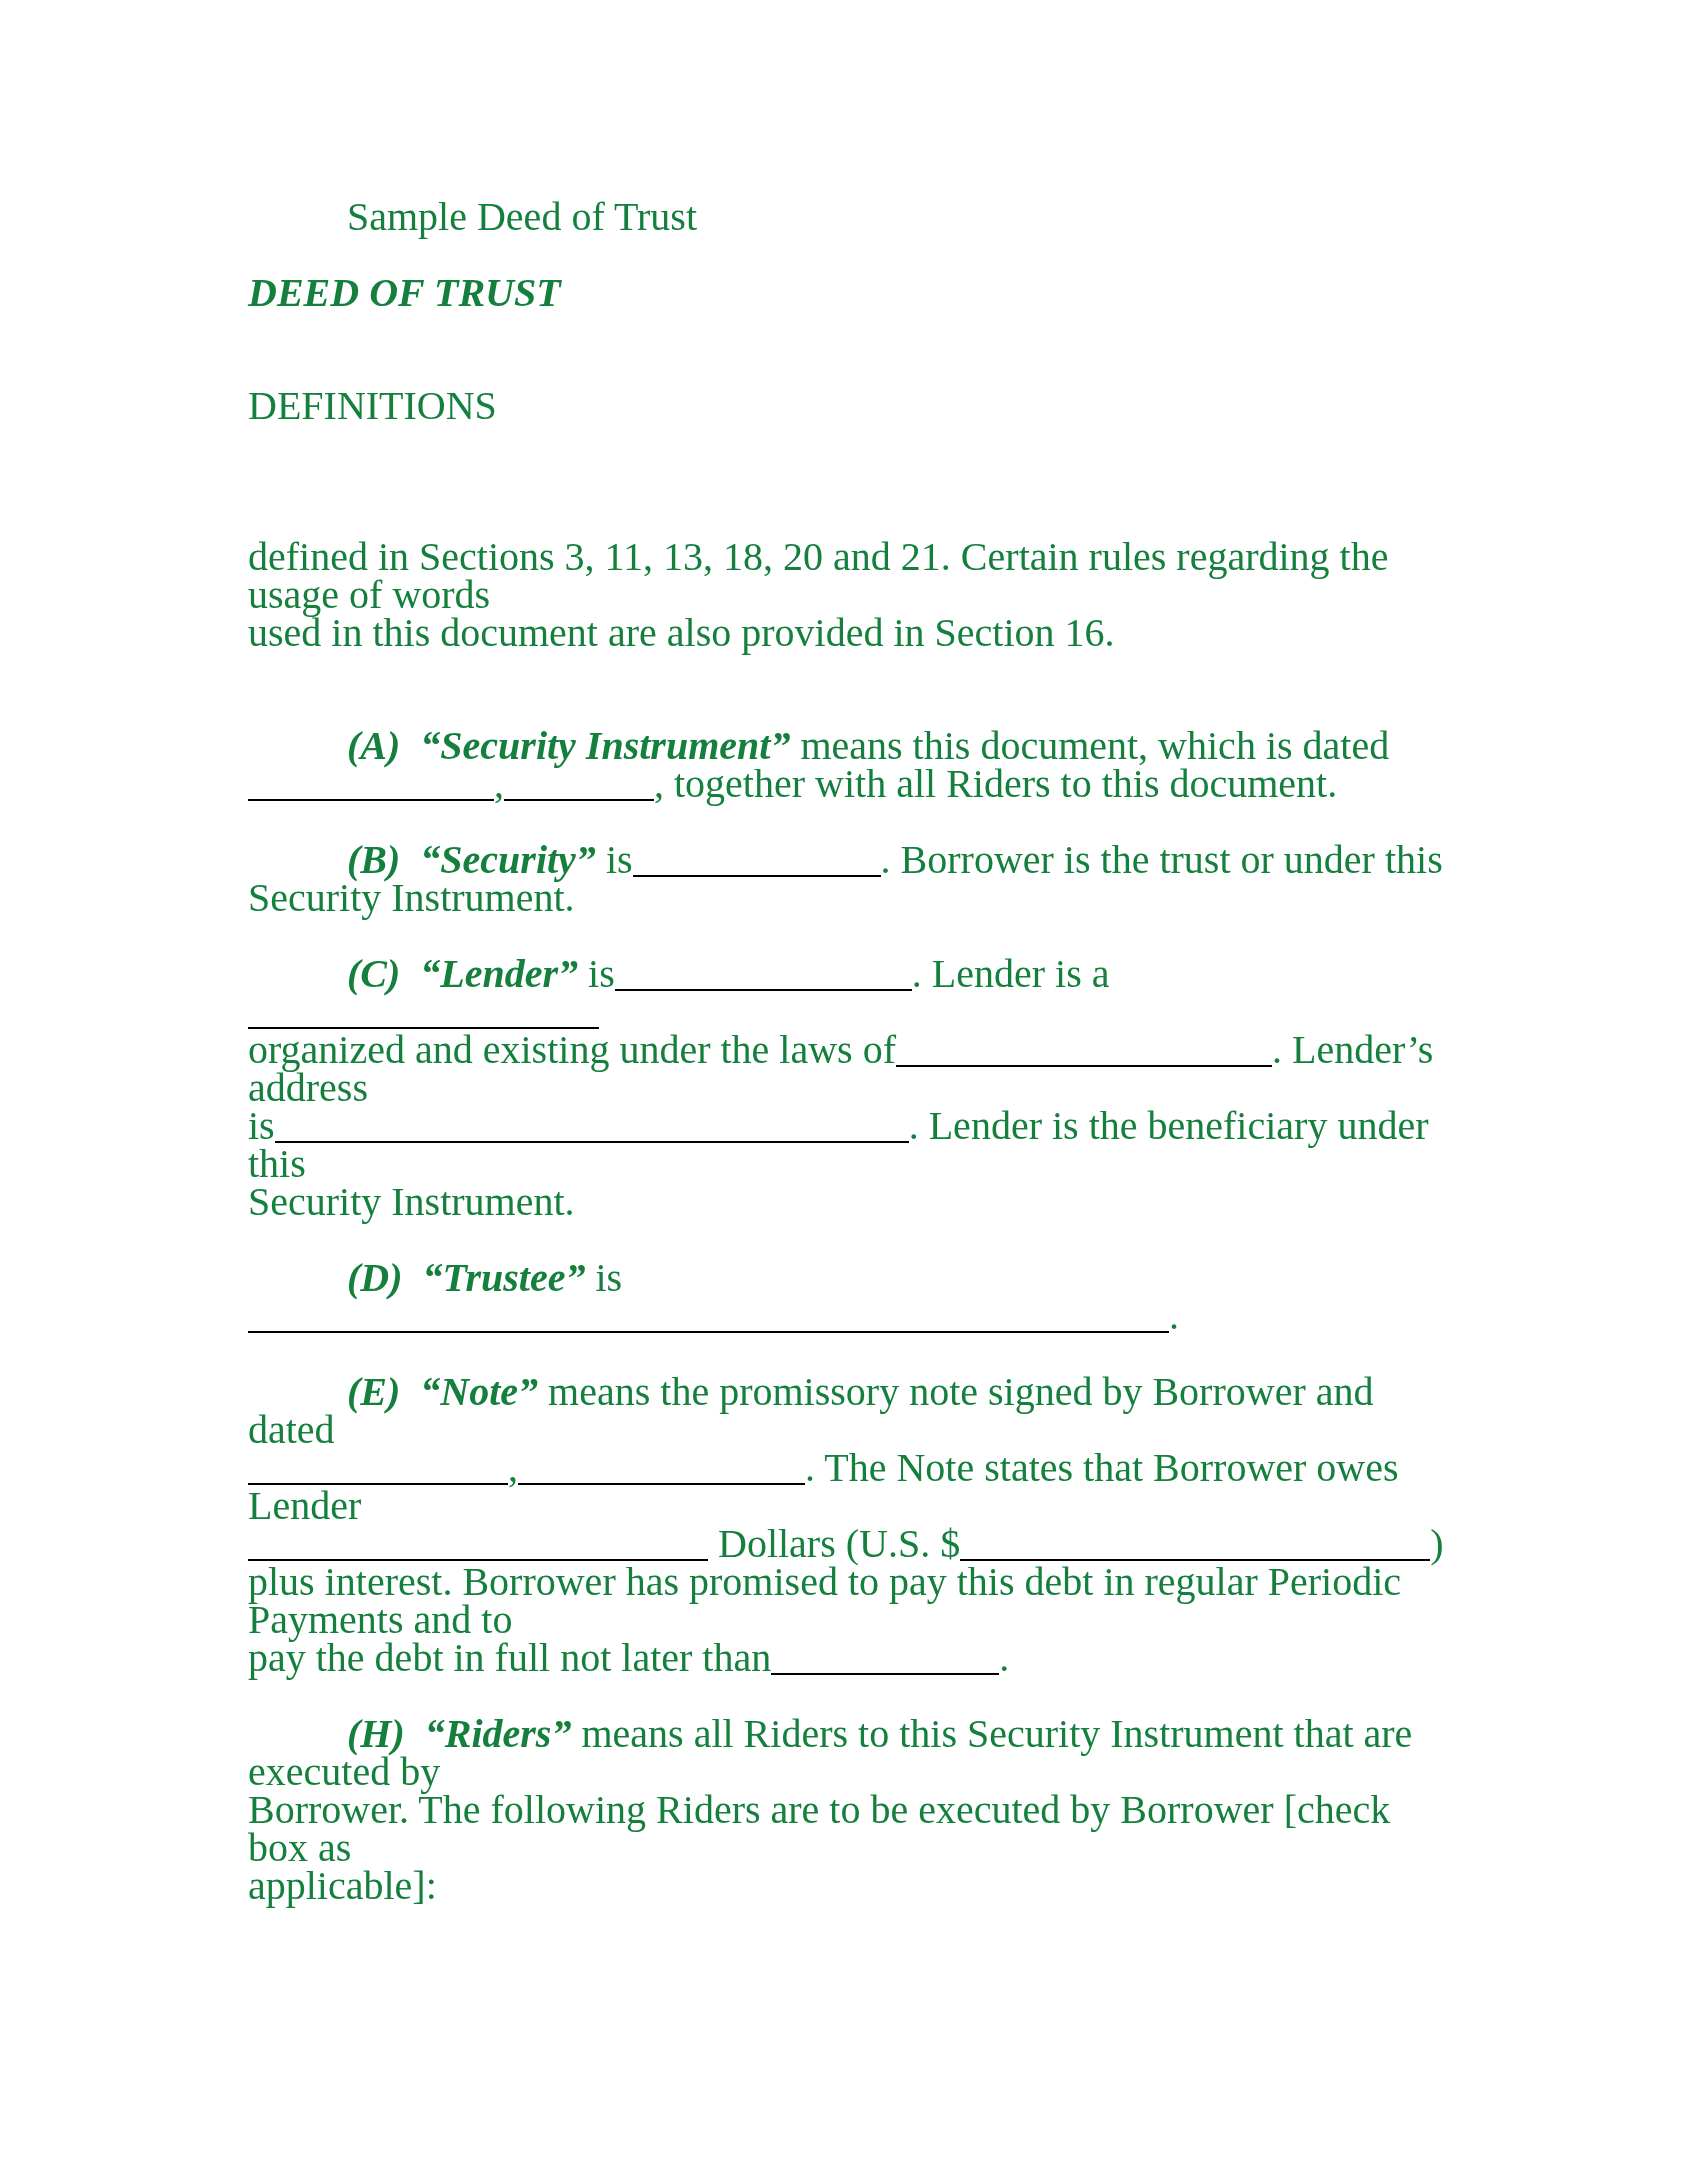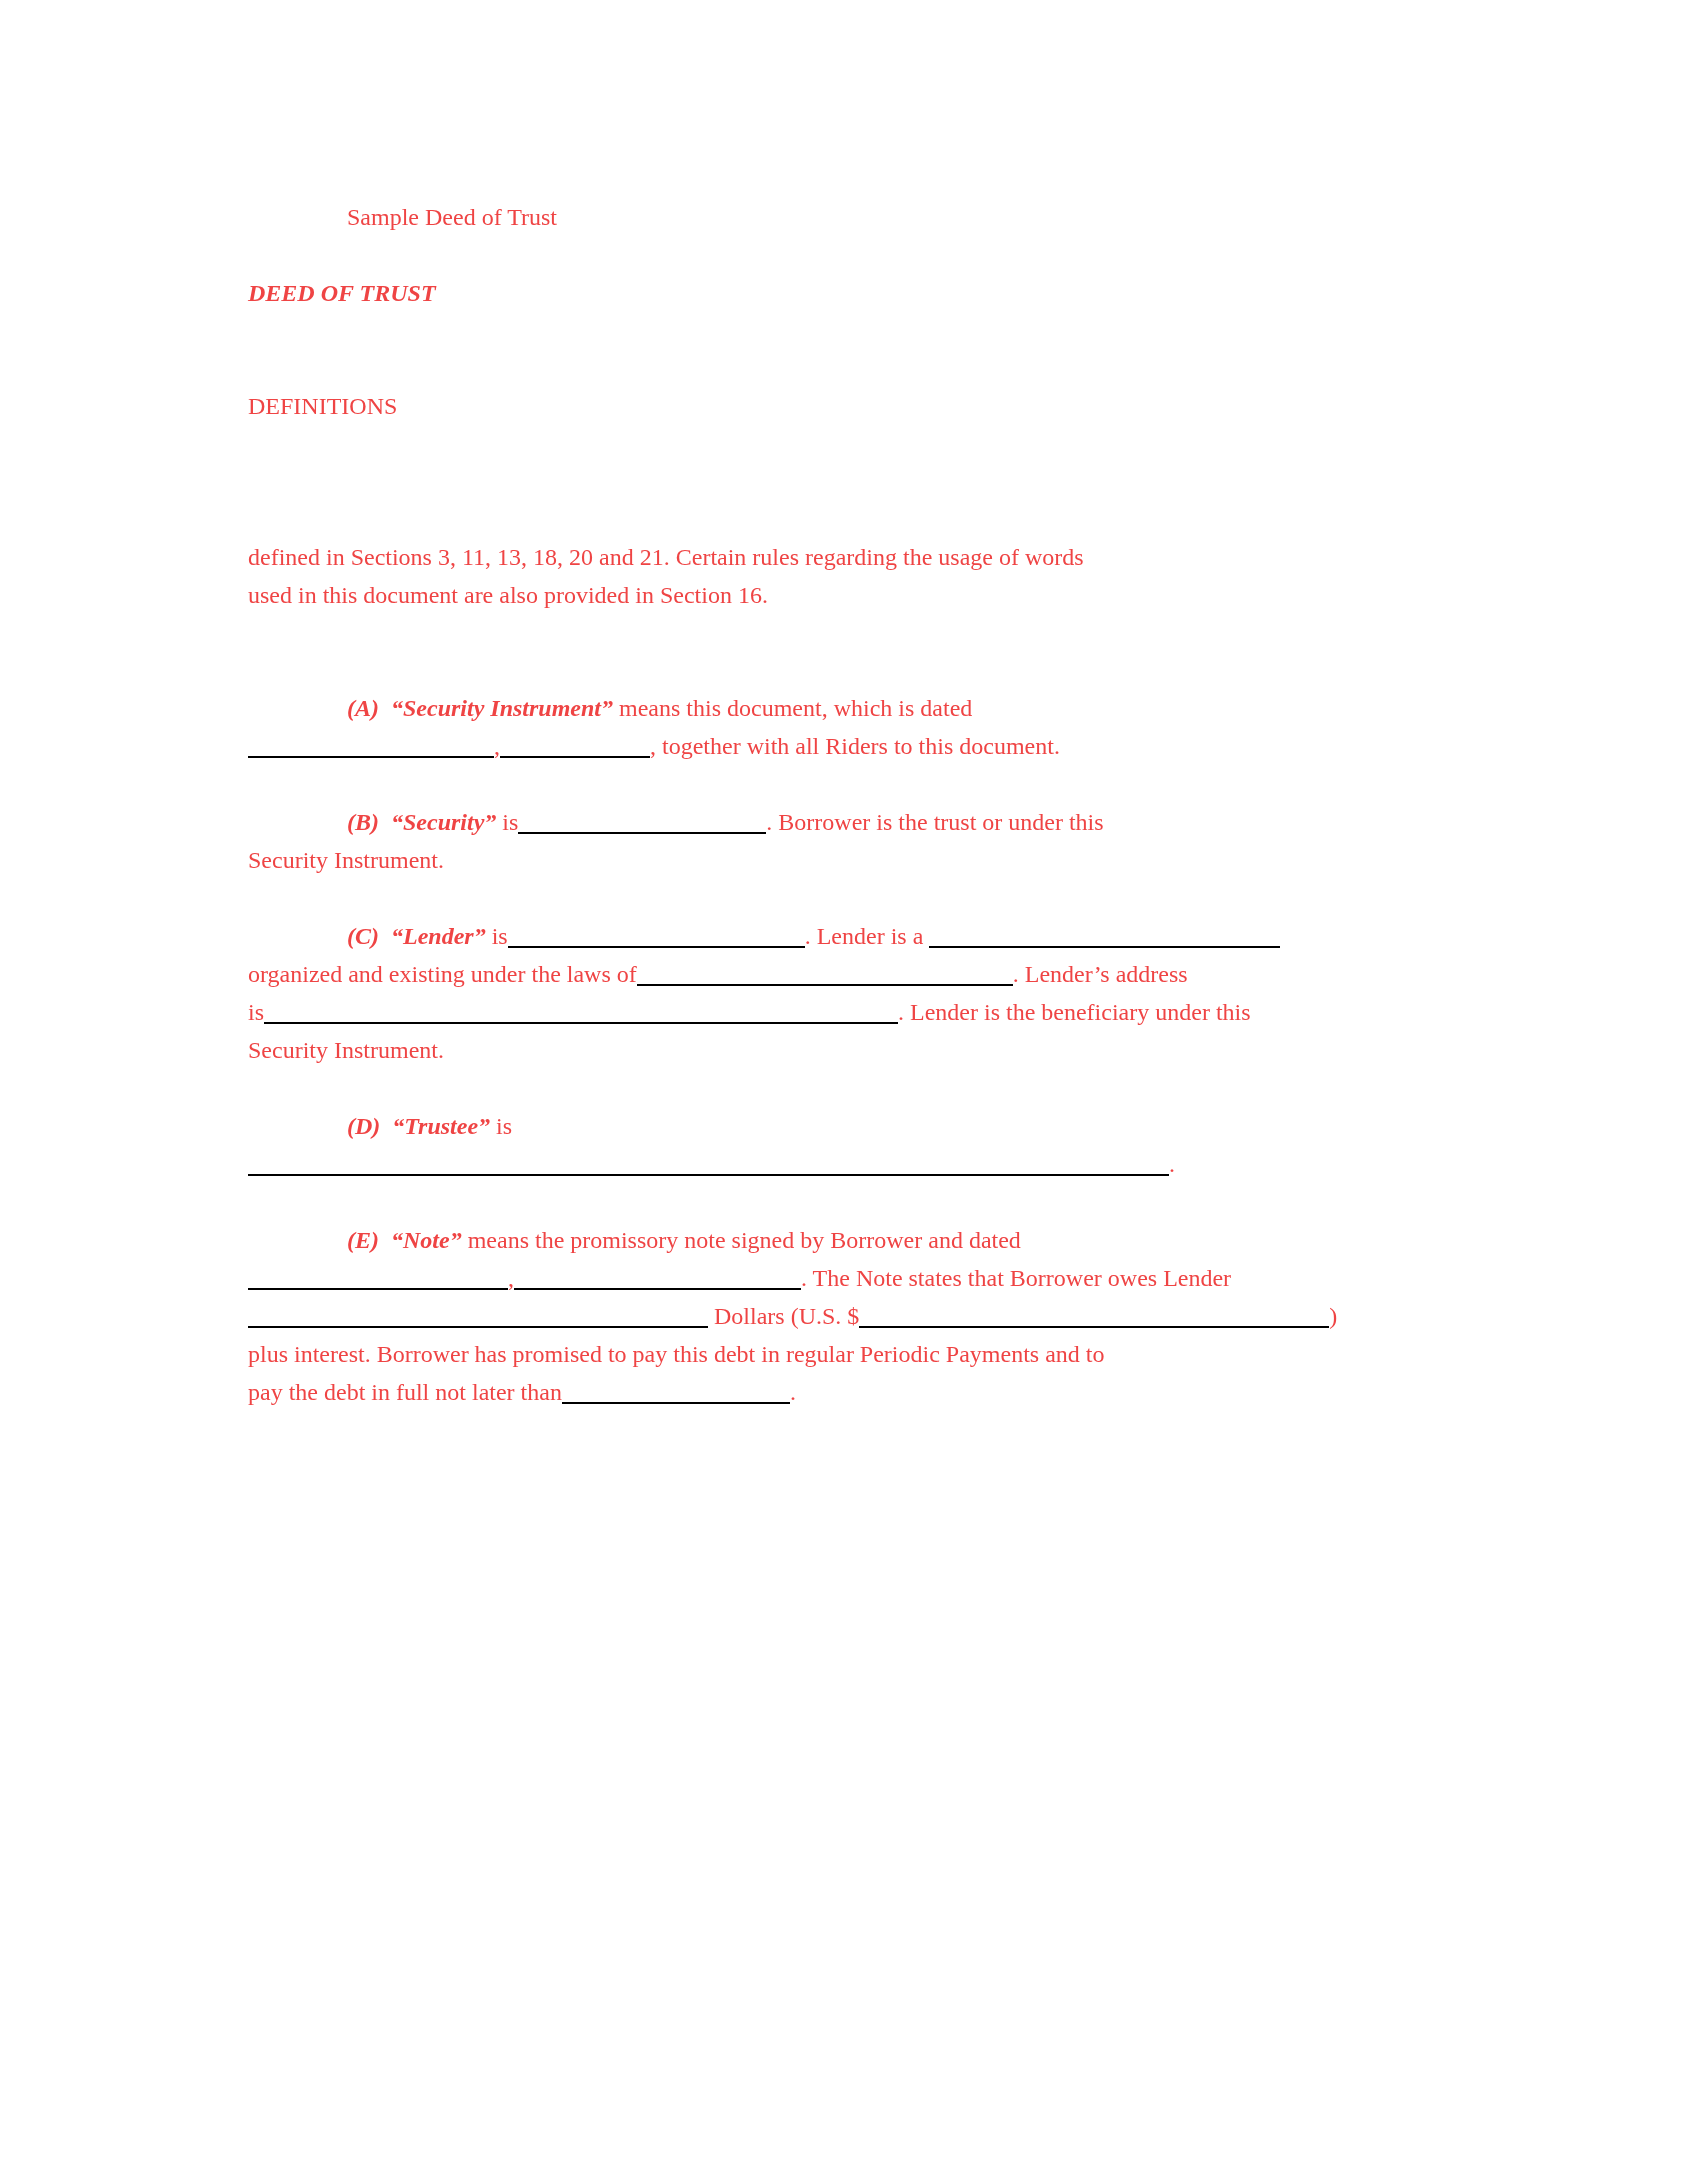--- a/index.html
+++ b/index.html
@@ -8,23 +8,23 @@
     background: #ffffff;
   }
   .page {
     position: relative;
     width: 1683px;
     height: 2178px;
     background: #ffffff;
     box-sizing: border-box;
     padding: 198px 238px 0 248px;
     font-family: "Liberation Serif", "DejaVu Serif", serif;
-    font-size: 24px;
+    font-size: 40px;
     line-height: 38px;
-    color: #ef4444;
+    color: #15803d;
   }
   .page p {
     margin: 0;
     white-space: pre-wrap;
   }
   .indent { text-indent: 99px; }
   .gap1 { margin-top: 38px !important; }
   .gap2 { margin-top: 75px !important; }
   .bold, strong { font-weight: bold; font-style: italic; }
   .blank {
@@ -40,14 +40,15 @@
 <div class="page">
   <p class="indent">Sample Deed of Trust</p>
   <p class="gap1 bold">DEED OF TRUST</p>
   <p class="gap2">DEFINITIONS</p>
   <p class="gap2"><br><span>defined in Sections 3, 11, 13, 18, 20 and 21. Certain rules regarding the usage of words</span><br><span>used in this document are also provided in Section 16.</span></p>
   <p class="gap2 indent"><strong>(A)  “Security Instrument”</strong><span> means this document, which is dated</span><br><span class="blank" style="width: 246px;"></span><span>,</span><span class="blank" style="width: 150px;"></span><span>, together with all Riders to this document.</span></p>
   <p class="gap1 indent"><strong>(B)  “Security”</strong><span> is</span><span class="blank" style="width: 248px;"></span><span>. Borrower is the trust or under this</span><br><span>Security Instrument.</span></p>
   <p class="gap1 indent"><strong>(C)  “Lender”</strong><span> is</span><span class="blank" style="width: 297px;"></span><span>. Lender is a </span><span class="blank" style="width: 351px;"></span><br><span>organized and existing under the laws of</span><span class="blank" style="width: 376px;"></span><span>. Lender’s address</span><br><span>is</span><span class="blank" style="width: 634px;"></span><span>. Lender is the beneficiary under this</span><br><span>Security Instrument.</span></p>
   <p class="gap1 indent"><strong>(D)  “Trustee”</strong><span> is</span><br><span class="blank" style="width: 921px;"></span><span>.</span></p>
   <p class="gap1 indent"><strong>(E)  “Note”</strong><span> means the promissory note signed by Borrower and dated</span><br><span class="blank" style="width: 260px;"></span><span>,</span><span class="blank" style="width: 287px;"></span><span>. The Note states that Borrower owes Lender</span><br><span class="blank" style="width: 460px;"></span><span> Dollars (U.S. $</span><span class="blank" style="width: 470px;"></span><span>)</span><br><span>plus interest. Borrower has promised to pay this debt in regular Periodic Payments and to</span><br><span>pay the debt in full not later than</span><span class="blank" style="width: 228px;"></span><span>.</span></p>
+  <p class="gap1 indent"><strong>(H)  “Riders”</strong><span> means all Riders to this Security Instrument that are executed by</span><br><span>Borrower. The following Riders are to be executed by Borrower [check box as</span><br><span>applicable]:</span></p>
 </div>
 
 
 </body></html>

